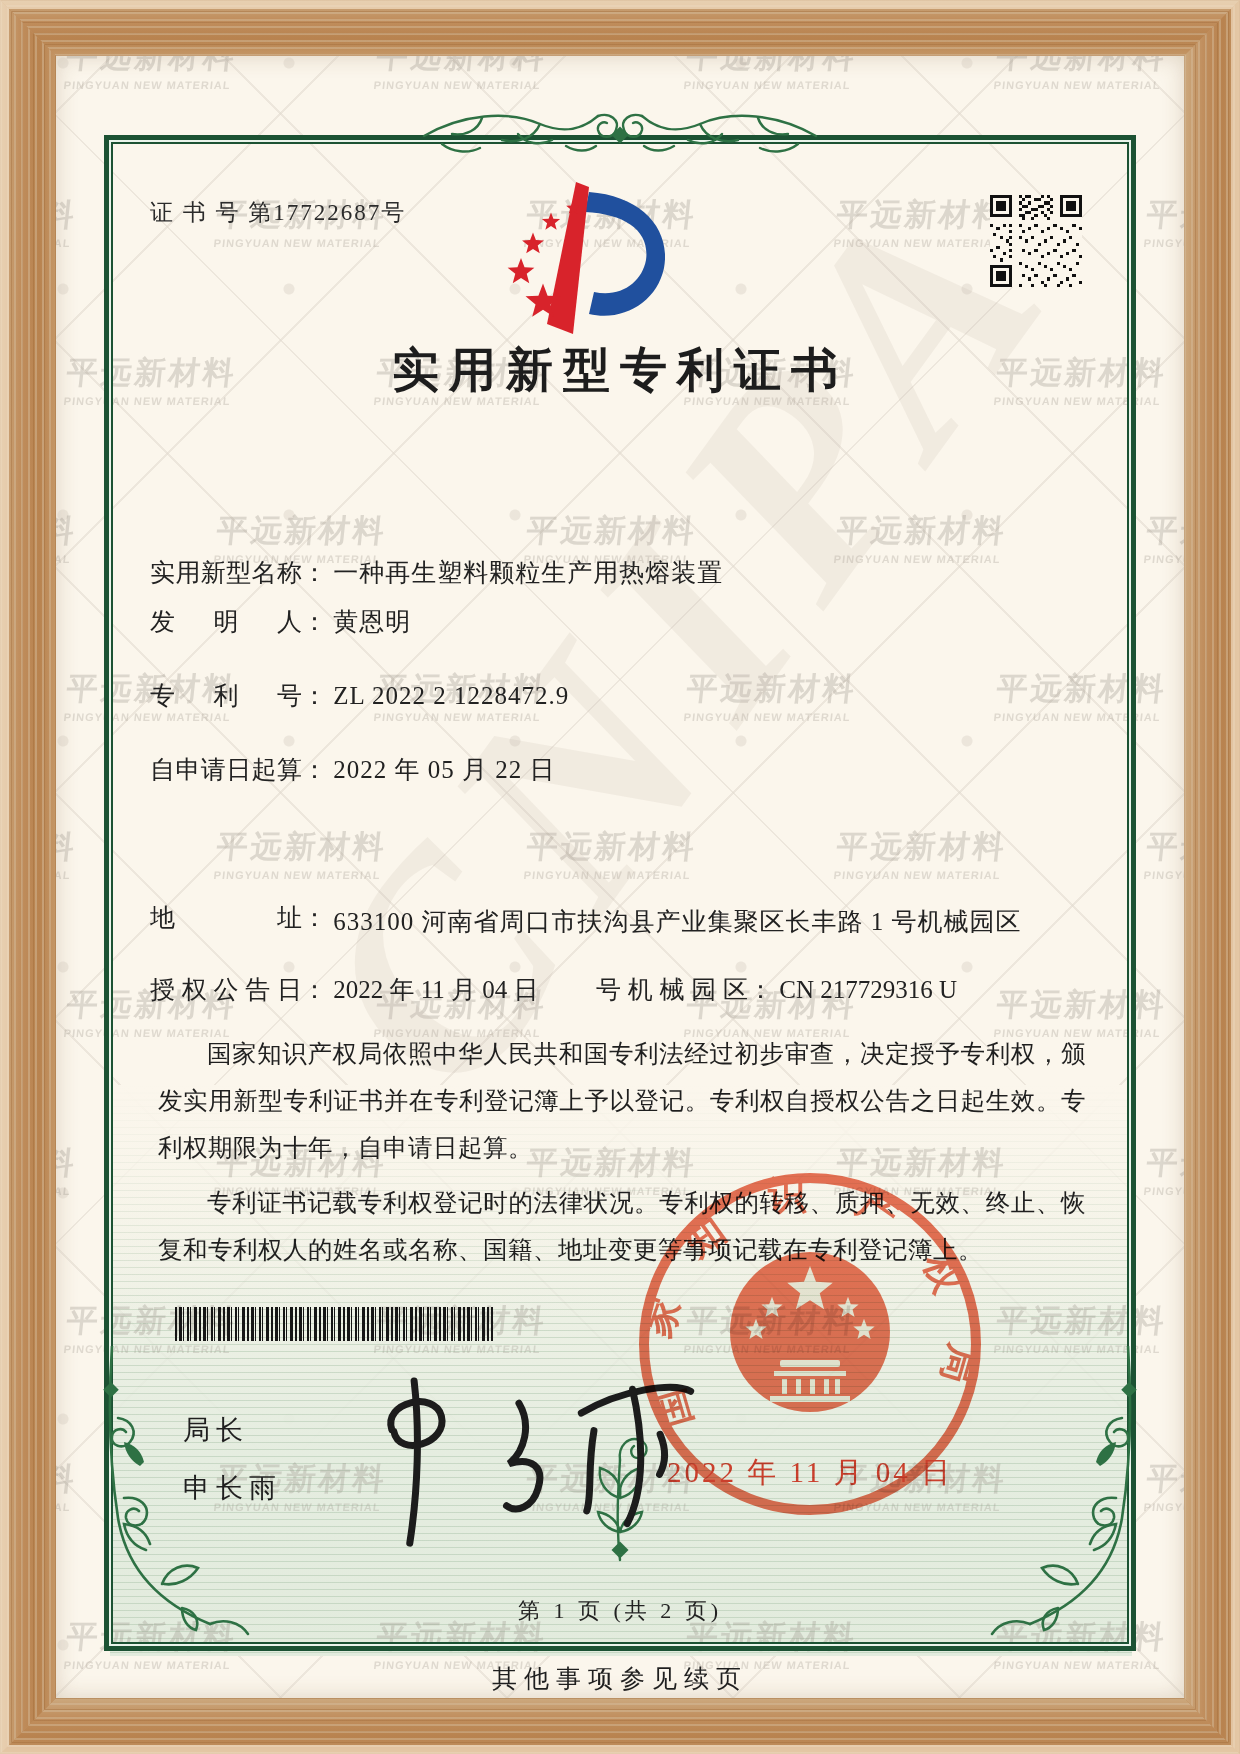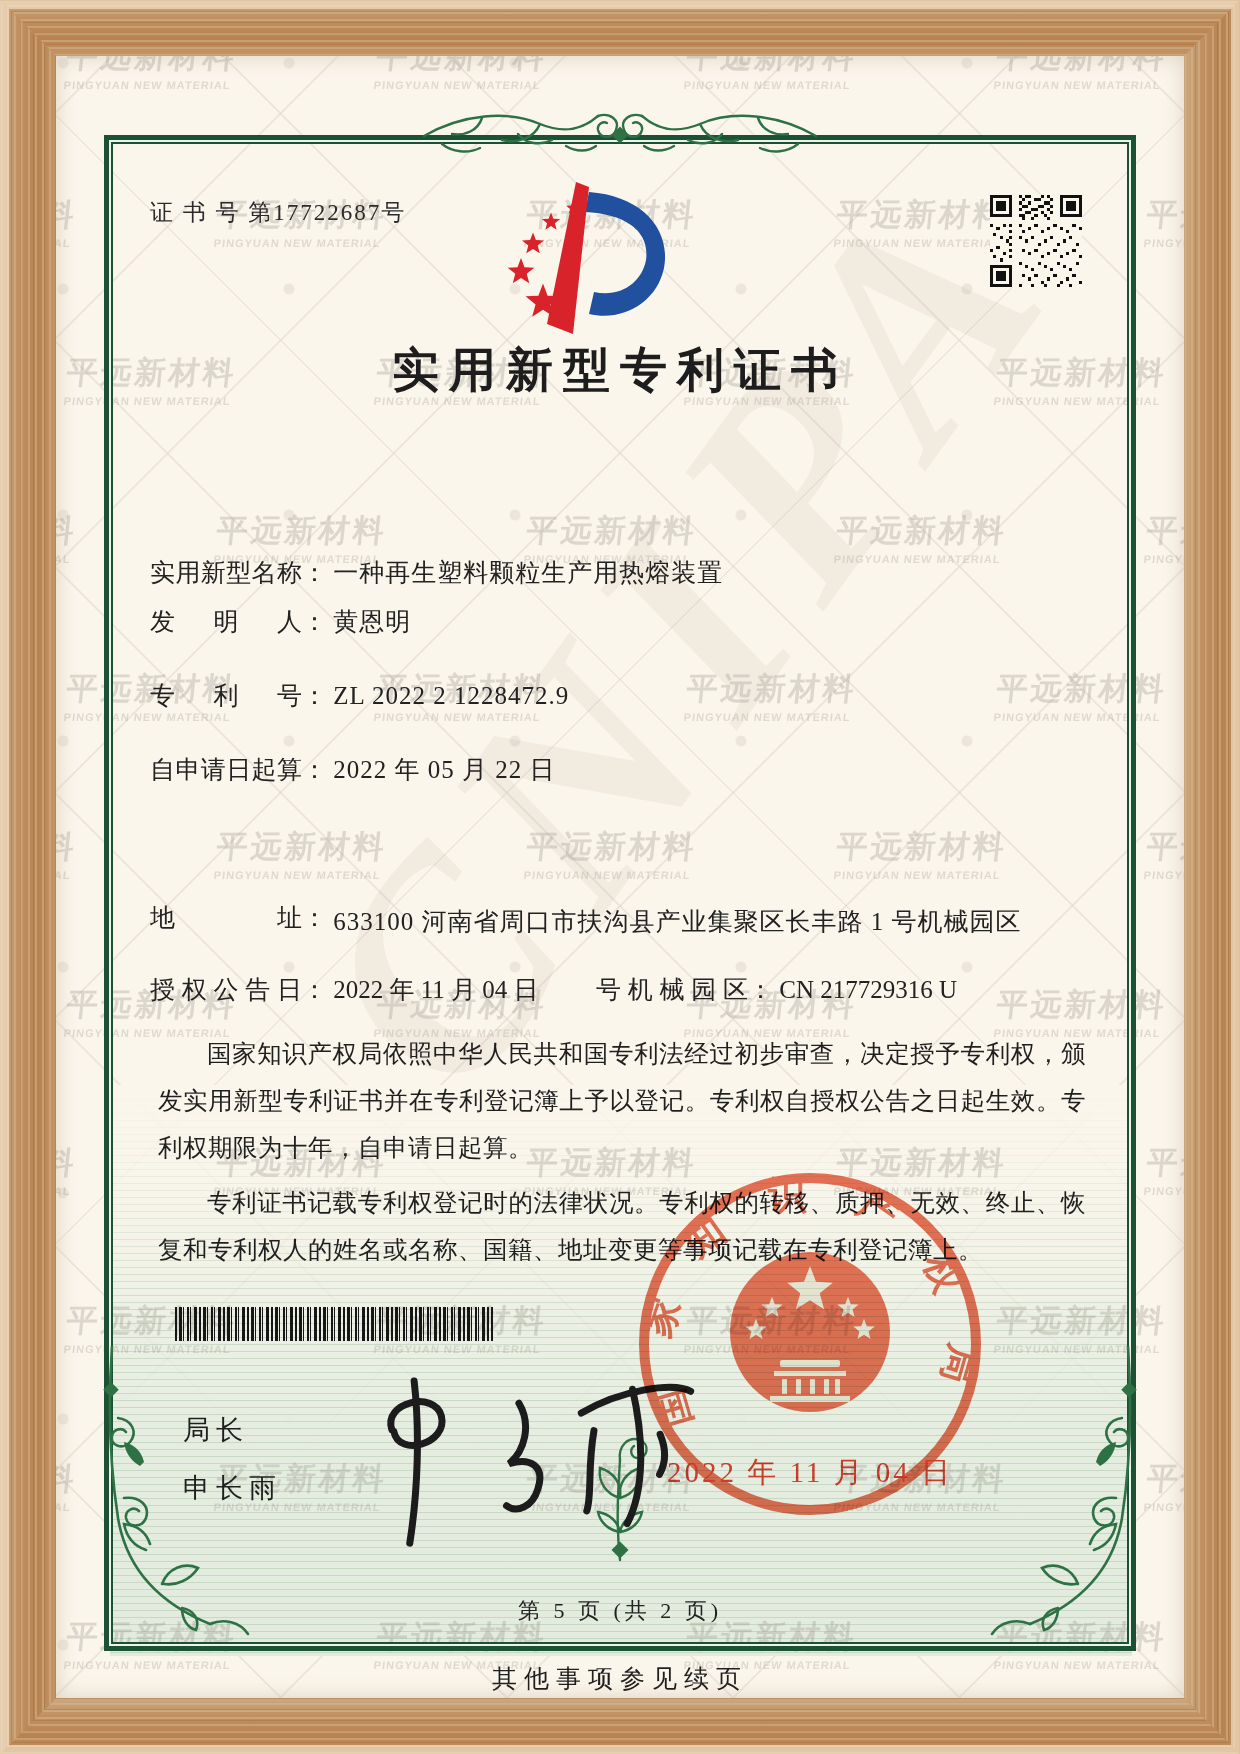--- a/index.html
+++ b/index.html
@@ -514,16 +514,16 @@
           <rect x="194" y="215" width="5" height="15"></rect>
         <rect x="205" y="215" width="5" height="15"></rect>
         <rect x="140" y="232" width="80" height="6"></rect>
       </g>
       <text font-size="38" fill="#e8684c" letter-spacing="46" font-weight="bold" font-family="Liberation Serif, serif">
         <textPath href="#sealArc" startOffset="50%" text-anchor="middle">国家知识产权局</textPath>
       </text>
       <text x="180" y="318" font-size="29" fill="#e03522" letter-spacing="3" text-anchor="middle" font-family="Liberation Serif, serif">2022 年 11 月 04 日</text>
     </svg>
 
-    <div class="page-info">第 5 页 (共 2 页)</div>
+    <div class="page-info">第 1 页 (共 2 页)</div>
     <div class="continuation">其他事项参见续页</div>
   </div>
 </div>
 
 </body></html>

